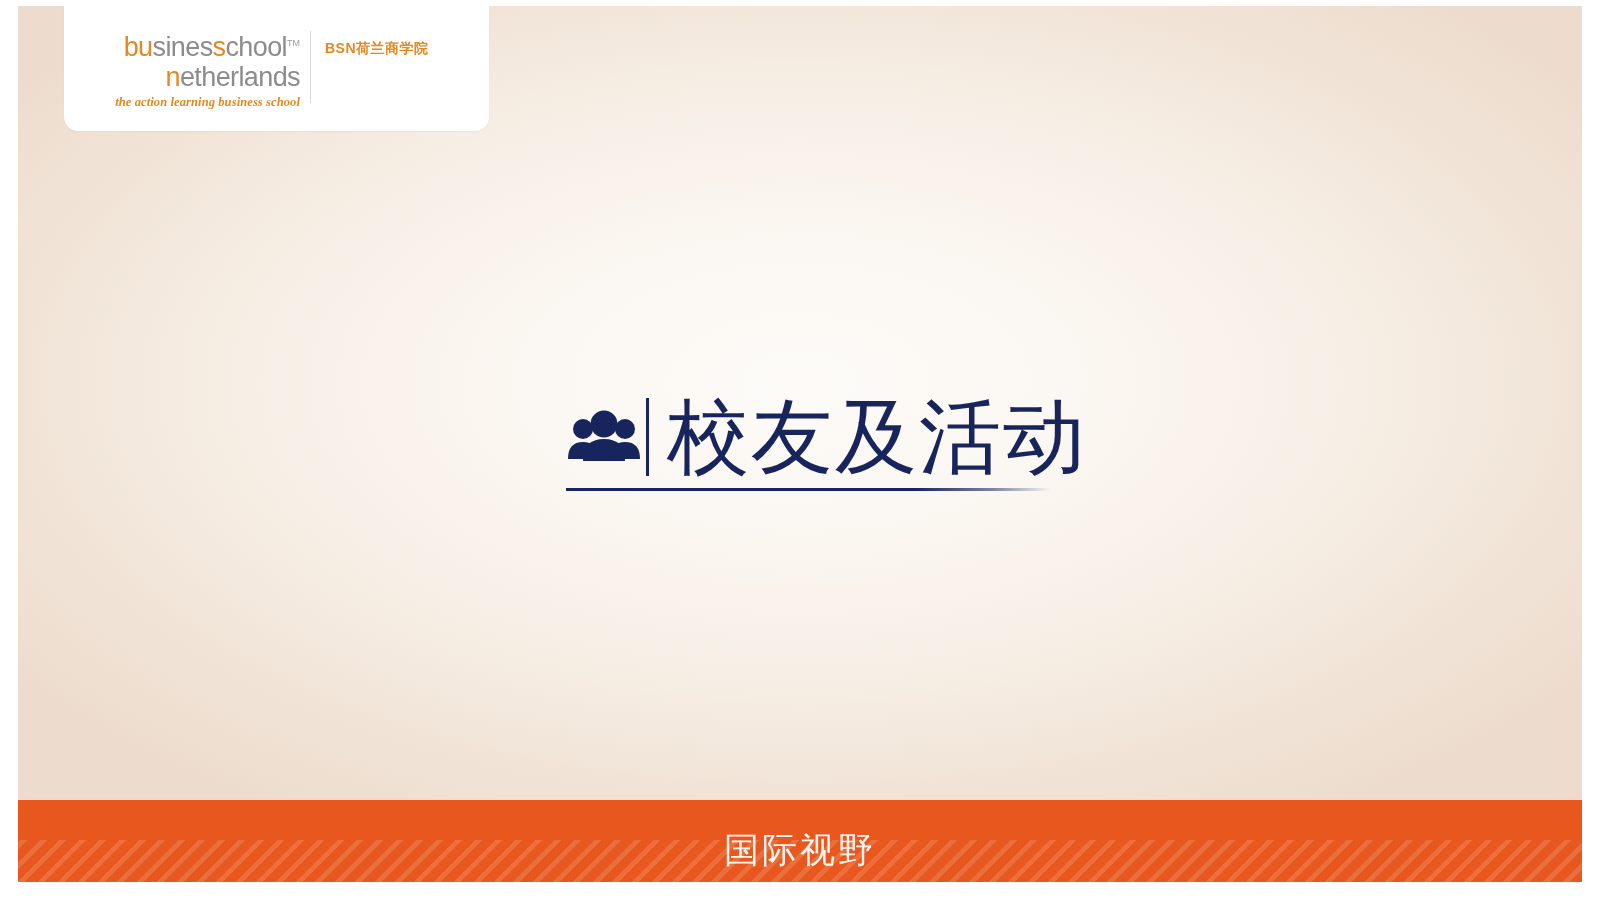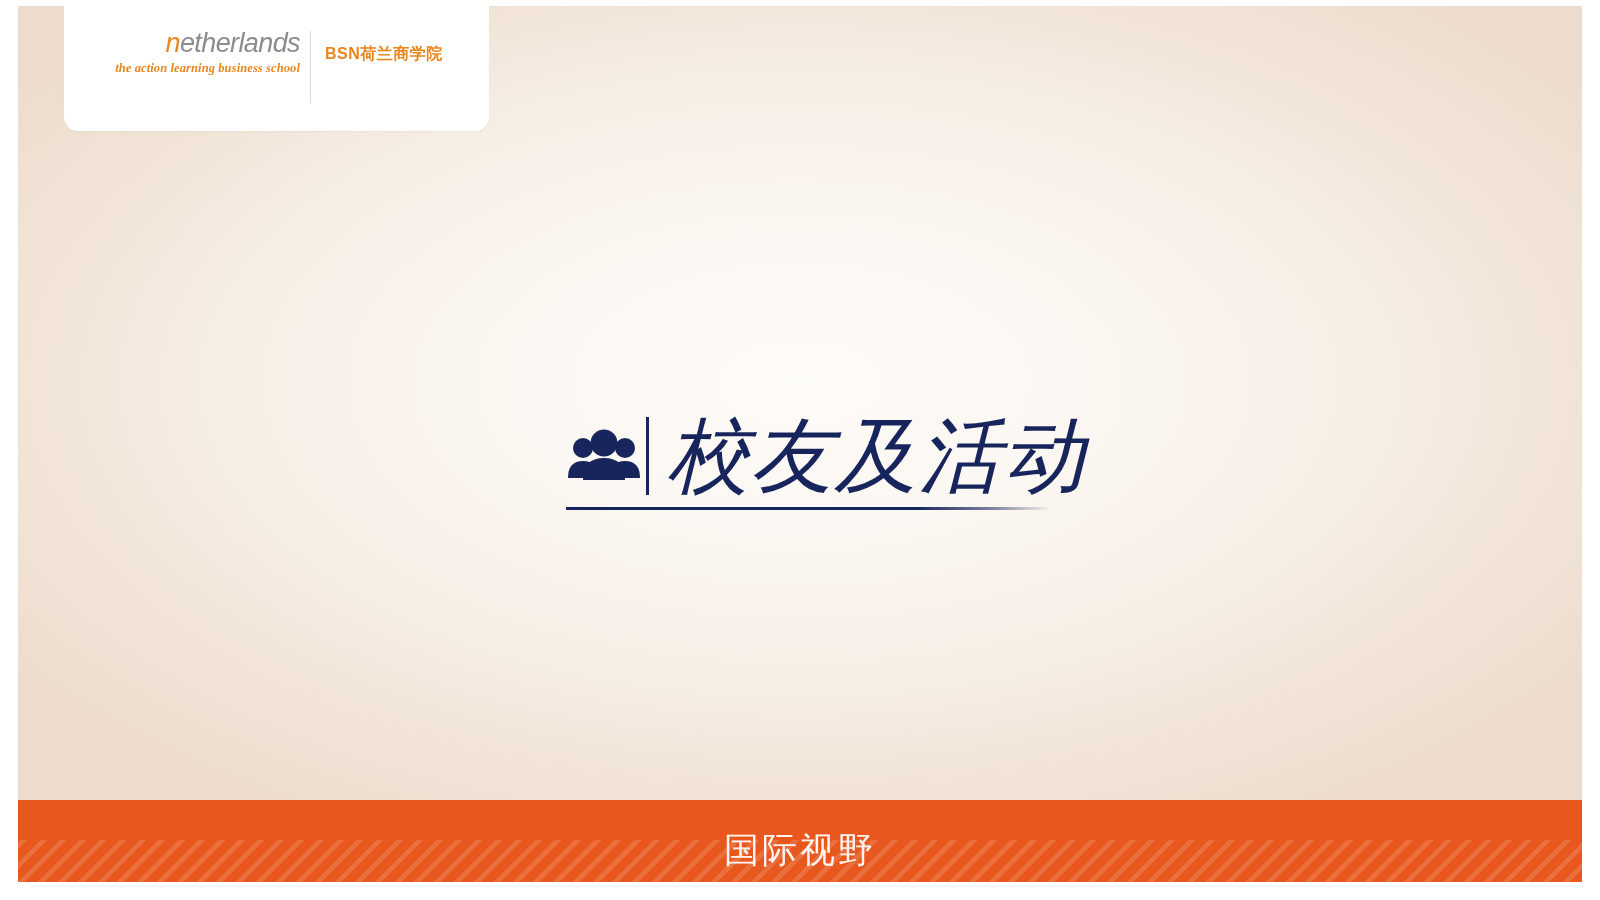--- a/index.html
+++ b/index.html
@@ -69,21 +69,21 @@
   .logo-line1, .logo-line2 {
     font-family: "Liberation Sans", sans-serif;
     font-size: 27px;
     font-weight: 400;
     letter-spacing: -0.6px;
     line-height: 27px;
     color: #8c8c8c;
     white-space: nowrap;
   }
   .logo-line1 { margin-bottom: 3px; }
-  .logo-line2 { margin-bottom: 4px; font-style: italic; }
+  .logo-line2 { margin-bottom: 4px; }
   .oc { color: #e8871e; }
   .gc { color: #8c8c8c; }
   .tm {
     font-size: 9px;
     vertical-align: super;
     color: #9a9a9a;
     letter-spacing: 0;
   }
   .logo-tagline {
     font-family: "Liberation Serif", serif;
@@ -99,36 +99,35 @@
   .logo-divider {
     width: 1px;
     height: 72px;
     background: #d8d8d8;
     margin-top: 1px;
     flex: 0 0 1px;
   }
   .logo-cn {
     padding-left: 14px;
     font-family: "Liberation Sans", sans-serif;
-    font-size: 16px;
+    font-size: 14px;
     font-weight: bold;
     color: #e8871e;
     letter-spacing: 0.5px;
     white-space: nowrap;
     line-height: 32px;
-    margin-top: 8px;
+    margin-top: 2px;
   }
 
   
   .title-block {
     position: absolute;
     left: 548px;
-    top: 402px;
+    top: 383px;
     width: 490px;
-    font-style: italic;
   }
   .title-row {
     display: flex;
     align-items: center;
     height: 96px;
   }
   .title-icon {
     flex: 0 0 auto;
     width: 76px;
     height: 58px;
@@ -208,20 +207,21 @@
 </style>
 </head>
 <body>
 
 <div class="slide">
   <div class="slide-canvas">
 
     <div class="logo-panel">
       <div class="logo-inner">
         <div class="logo-left">
+          <div class="logo-line1"><span class="oc">bu</span><span class="gc">sines</span><span class="oc">s</span><span class="gc">chool</span><span class="tm">TM</span></div>
           <div class="logo-line2"><span class="oc">n</span><span class="gc">etherlands</span></div>
           <div class="logo-tagline">the action learning business school</div>
         </div>
         <div class="logo-divider"></div>
         <div class="logo-cn">BSN荷兰商学院</div>
       </div>
     </div>
 
     <div class="title-block">
       <div class="title-row">

